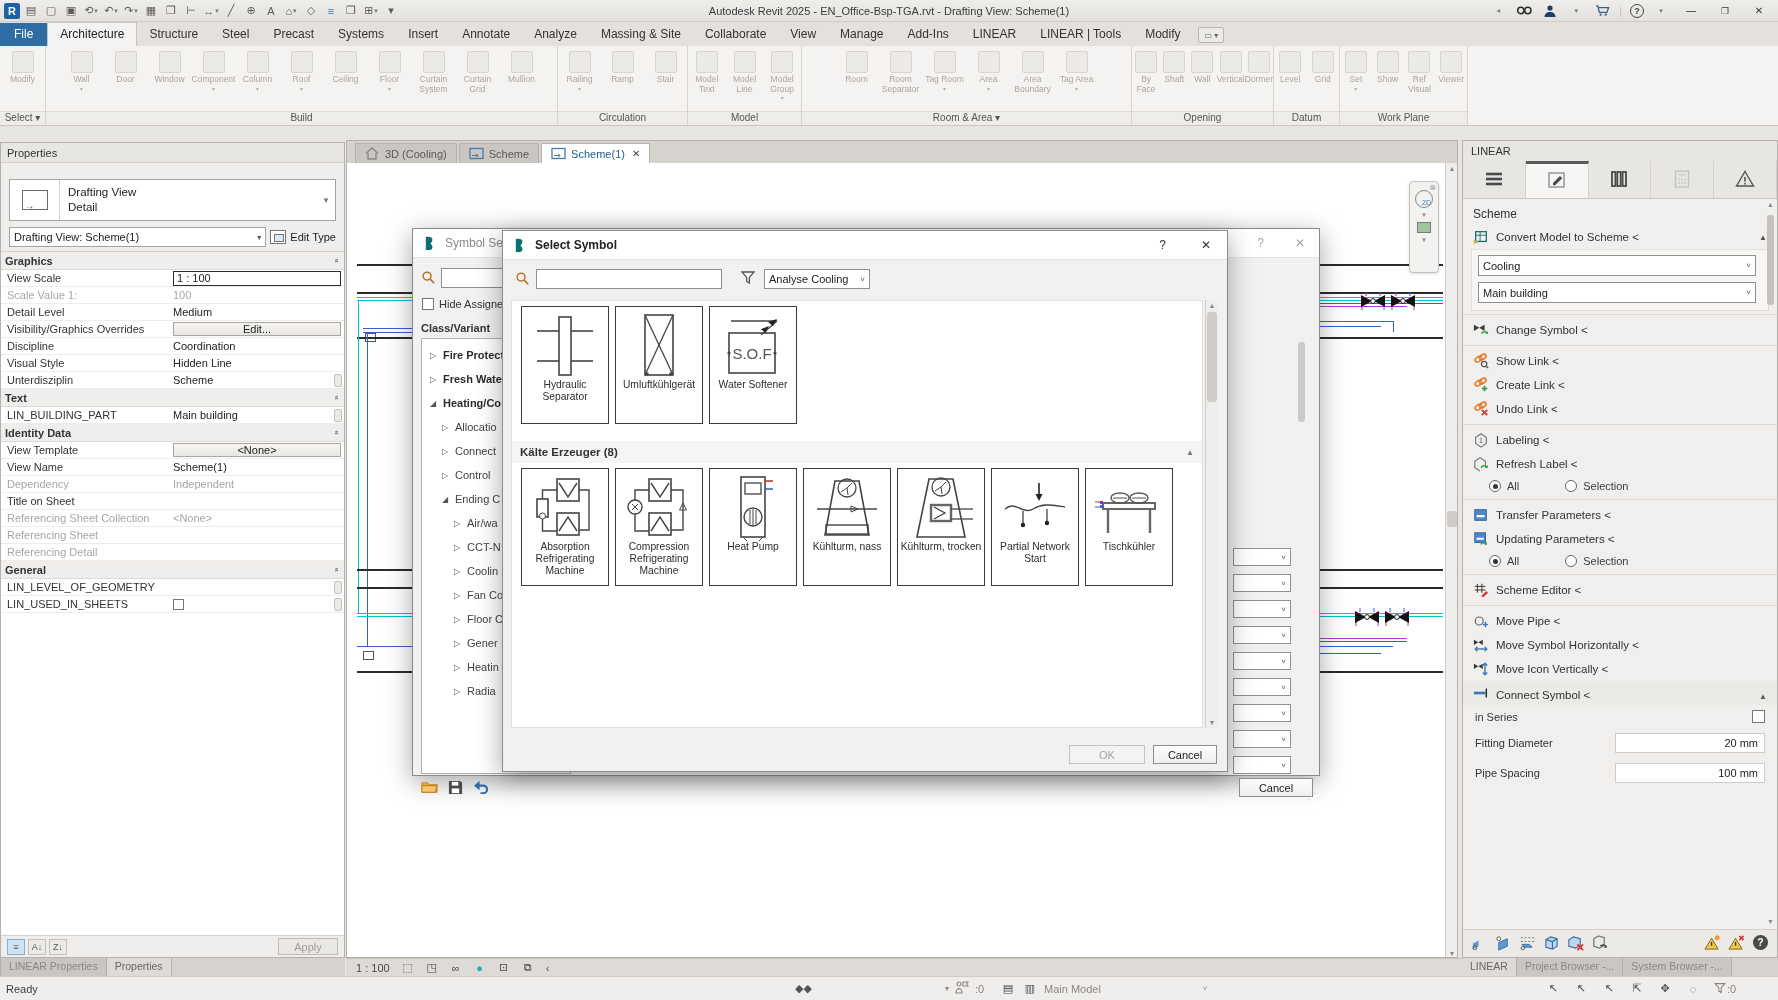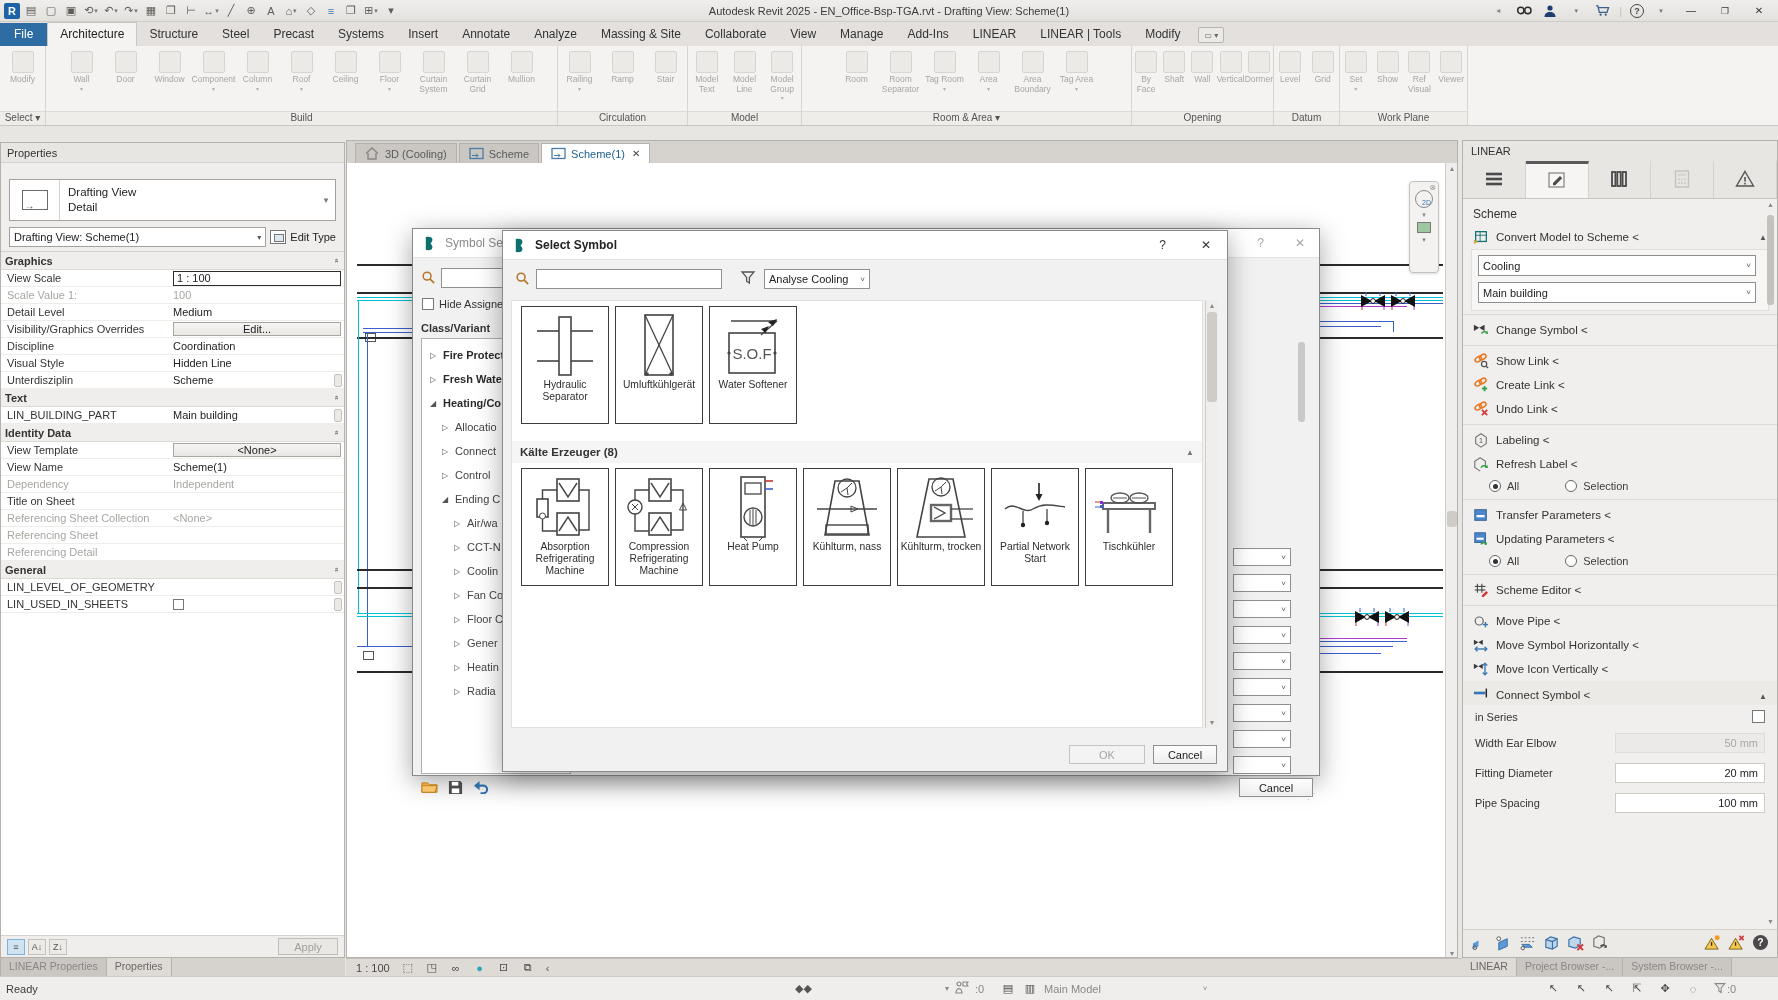--- a/index.html
+++ b/index.html
@@ -890,24 +890,20 @@
             <span>Connect Symbol &lt;</span>
             <span class="up">▲</span>
           </div>
         </div>
         <div>
           <div class="fieldrow">
             <span class="fl">in Series</span>
             <span class="lcheck"></span>
           </div>
           <div class="fieldrow">
-            <span class="fl">Width Ear Elbow</span>
-            <span class="fv dis">50 mm</span>
-          </div>
-          <div class="fieldrow">
             <span class="fl">Fitting Diameter</span>
             <span class="fv">20 mm</span>
           </div>
           <div class="fieldrow">
             <span class="fl">Pipe Spacing</span>
             <span class="fv">100 mm</span>
           </div>
         </div>
       </div>
     <div class="scrollv" style="right:2px;top:60px;width:9px;height:724px;border:none;background:transparent;">

